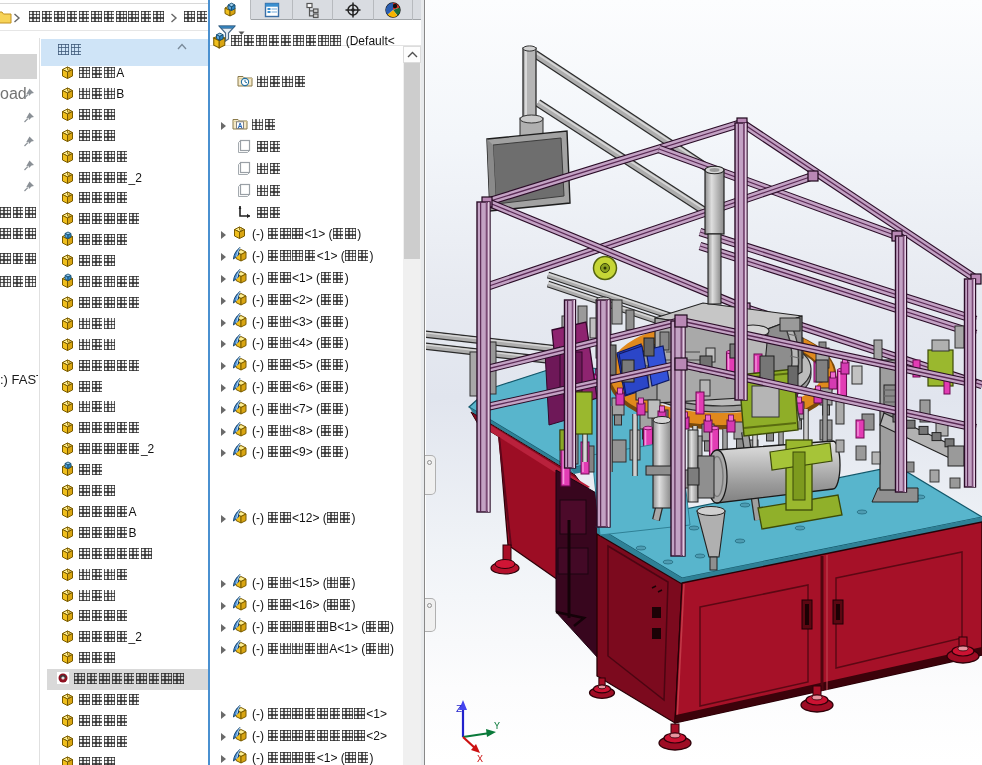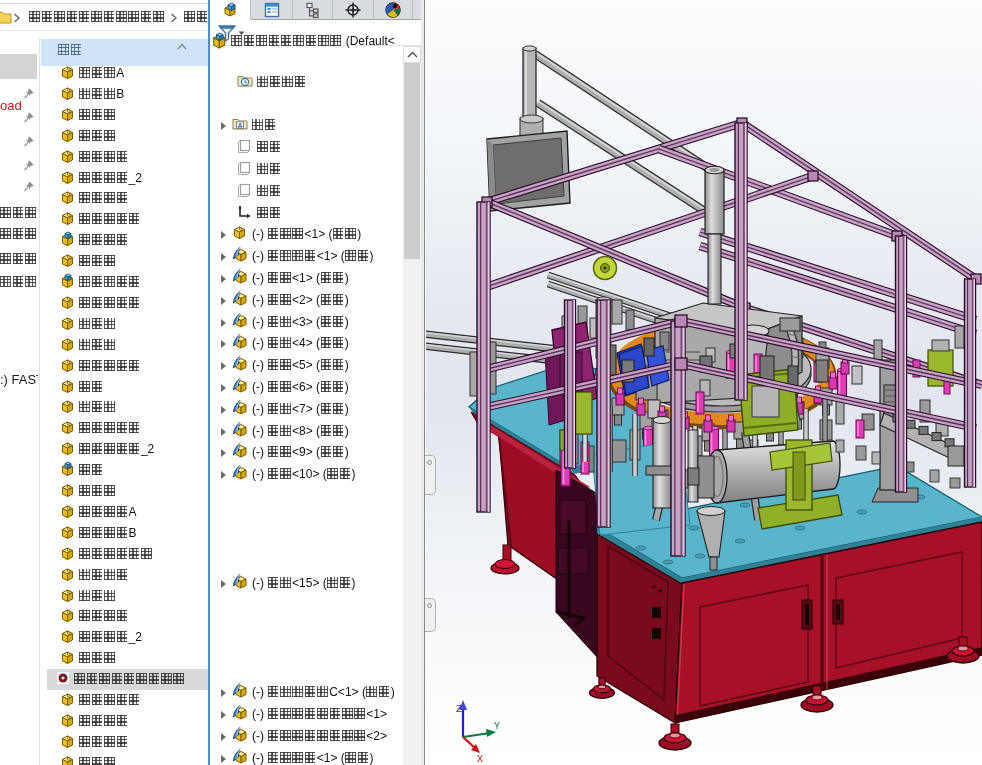--- a/index.html
+++ b/index.html
@@ -153,21 +153,21 @@
           <path d="M1.5,1 L6,5 L1.5,9" fill="none" stroke="#666" stroke-width="1.4"></path>
         </svg>
         <span class="abs" style="left:29px;top:6px;font-size:12px;color:#111;white-space:nowrap"><i class="g"></i><i class="g"></i><i class="g"></i><i class="g"></i><i class="g"></i><i class="g"></i><i class="g"></i><i class="g"></i><i class="g"></i><i class="g"></i><i class="g"></i></span>
         <svg class="abs" style="left:170px;top:9px" width="8" height="10">
           <path d="M1.5,1 L6,5 L1.5,9" fill="none" stroke="#666" stroke-width="1.4"></path>
         </svg>
         <span class="abs" style="left:184px;top:6px;font-size:12px;color:#111;white-space:nowrap"><i class="g"></i><i class="g"></i></span>
       </div>
       <div id="navpane" class="abs"></div>
       <div class="abs" style="left:0;top:54px;width:37px;height:25px;background:#d4d4d4"></div>
-      <div class="navtxt" style="top:97px;color:#b91c1c;font-size:13px">oad</div>
+      <div class="navtxt" style="top:85px;color:#737373;font-size:16px">oad</div>
       <svg class="pin" style="top:86.5px" width="12" height="12">
         <use href="#ic-pin"></use>
       </svg>
       <svg class="pin" style="top:110.5px" width="12" height="12">
         <use href="#ic-pin"></use>
       </svg>
       <svg class="pin" style="top:134.5px" width="12" height="12">
         <use href="#ic-pin"></use>
       </svg>
       <svg class="pin" style="top:158.5px" width="12" height="12">
@@ -367,29 +367,35 @@
       </svg>(-) <i class="g"></i><i class="g"></i>&lt;6&gt; (<i class="g"></i><i class="g"></i>)</div>
     <div class="trow" style="top:398.8px"><span class="arr"></span><svg width="16" height="17">
         <use href="#ic-cmp"></use>
       </svg>(-) <i class="g"></i><i class="g"></i>&lt;7&gt; (<i class="g"></i><i class="g"></i>)</div>
     <div class="trow" style="top:420.6px"><span class="arr"></span><svg width="16" height="17">
         <use href="#ic-cmp"></use>
       </svg>(-) <i class="g"></i><i class="g"></i>&lt;8&gt; (<i class="g"></i><i class="g"></i>)</div>
     <div class="trow" style="top:442.4px"><span class="arr"></span><svg width="16" height="17">
         <use href="#ic-cmp"></use>
       </svg>(-) <i class="g"></i><i class="g"></i>&lt;9&gt; (<i class="g"></i><i class="g"></i>)</div>
-    <div class="trow" style="top:464.2px"><span class="arr"></span><svg width="16" height="17">
-        <use href="#ic-cmp"></use>
-      </svg>(-) <i class="g"></i><i class="g"></i>&lt;10&gt; (<i class="g"></i><i class="g"></i>)</div>
+    <div class="trow" style="top:507.8px"><span class="arr"></span><svg width="16" height="17">
+        <use href="#ic-cmp"></use>
+      </svg>(-) <i class="g"></i><i class="g"></i>&lt;12&gt; (<i class="g"></i><i class="g"></i>)</div>
     <div class="trow" style="top:573.2px"><span class="arr"></span><svg width="16" height="17">
         <use href="#ic-cmp"></use>
       </svg>(-) <i class="g"></i><i class="g"></i>&lt;15&gt; (<i class="g"></i><i class="g"></i>)</div>
-    <div class="trow" style="top:682.2px"><span class="arr"></span><svg width="16" height="17">
-        <use href="#ic-cmp"></use>
-      </svg>(-) <i class="g"></i><i class="g"></i><i class="g"></i><i class="g"></i><i class="g"></i>C&lt;1&gt; (<i class="g"></i><i class="g"></i>)</div>
+    <div class="trow" style="top:595.0px"><span class="arr"></span><svg width="16" height="17">
+        <use href="#ic-cmp"></use>
+      </svg>(-) <i class="g"></i><i class="g"></i>&lt;16&gt; (<i class="g"></i><i class="g"></i>)</div>
+    <div class="trow" style="top:616.8px"><span class="arr"></span><svg width="16" height="17">
+        <use href="#ic-cmp"></use>
+      </svg>(-) <i class="g"></i><i class="g"></i><i class="g"></i><i class="g"></i><i class="g"></i>B&lt;1&gt; (<i class="g"></i><i class="g"></i>)</div>
+    <div class="trow" style="top:638.6px"><span class="arr"></span><svg width="16" height="17">
+        <use href="#ic-cmp"></use>
+      </svg>(-) <i class="g"></i><i class="g"></i><i class="g"></i><i class="g"></i><i class="g"></i>A&lt;1&gt; (<i class="g"></i><i class="g"></i>)</div>
     <div class="trow" style="top:704.0px"><span class="arr"></span><svg width="16" height="17">
         <use href="#ic-cmp"></use>
       </svg>(-) <i class="g"></i><i class="g"></i><i class="g"></i><i class="g"></i><i class="g"></i><i class="g"></i><i class="g"></i><i class="g"></i>&lt;1&gt;</div>
     <div class="trow" style="top:725.8px"><span class="arr"></span><svg width="16" height="17">
         <use href="#ic-cmp"></use>
       </svg>(-) <i class="g"></i><i class="g"></i><i class="g"></i><i class="g"></i><i class="g"></i><i class="g"></i><i class="g"></i><i class="g"></i>&lt;2&gt;</div>
     <div class="trow" style="top:747.6px"><span class="arr"></span><svg width="16" height="17">
         <use href="#ic-cmp"></use>
       </svg>(-) <i class="g"></i><i class="g"></i><i class="g"></i><i class="g"></i>&lt;1&gt; (<i class="g"></i><i class="g"></i>)</div>
     <div id="sbar" class="abs"></div>

